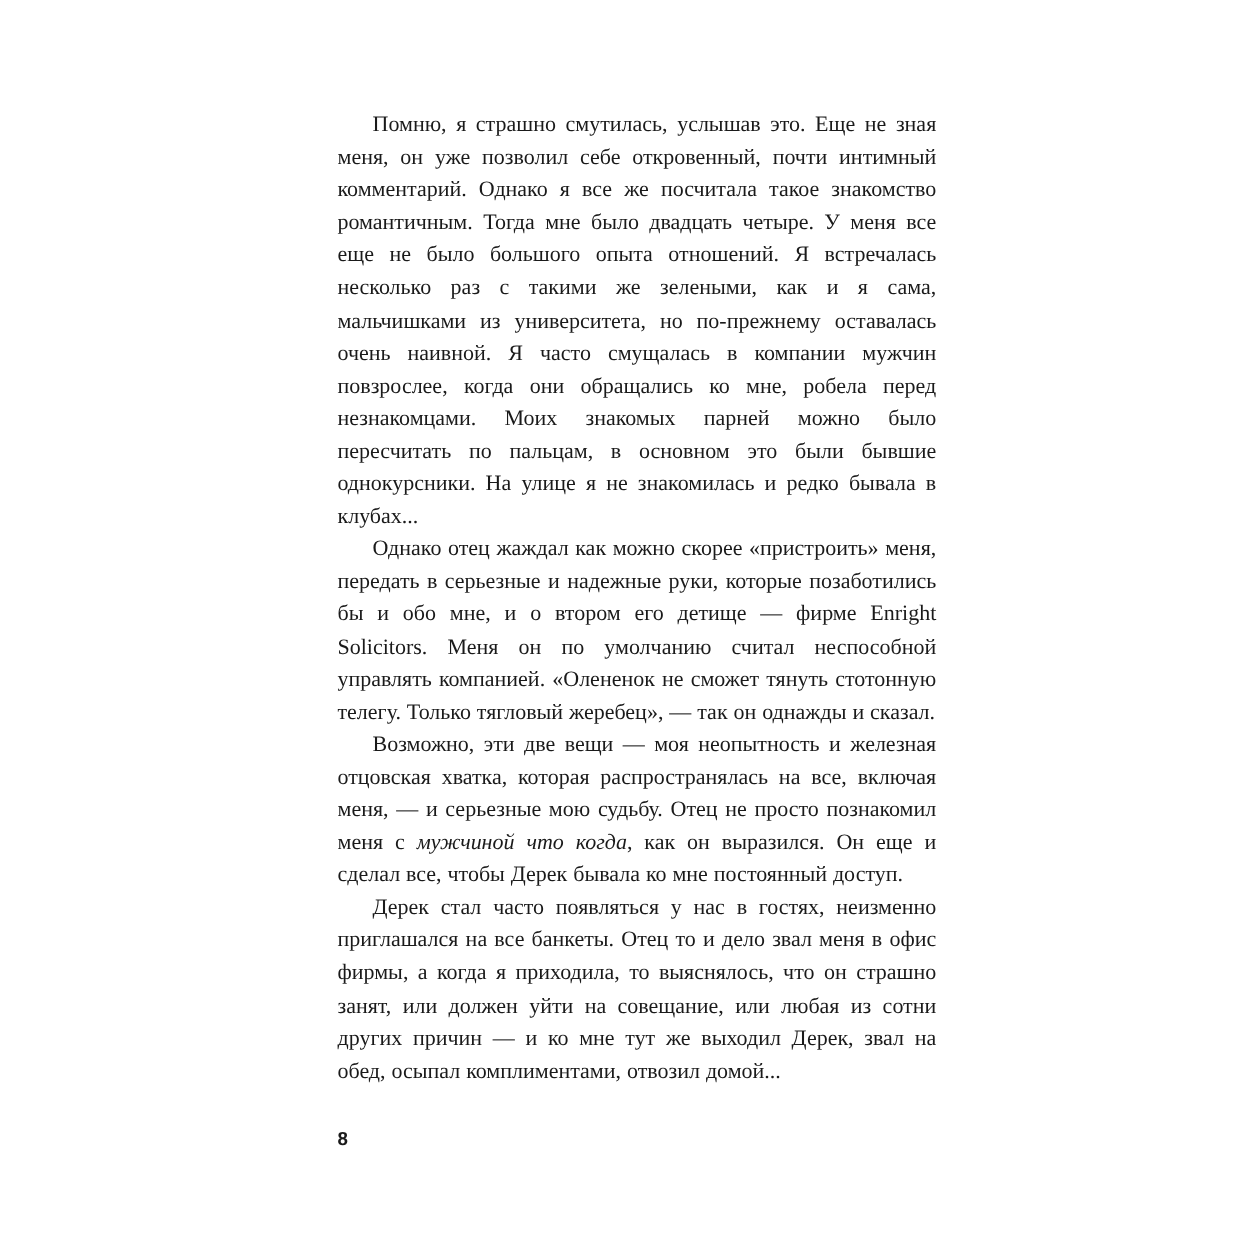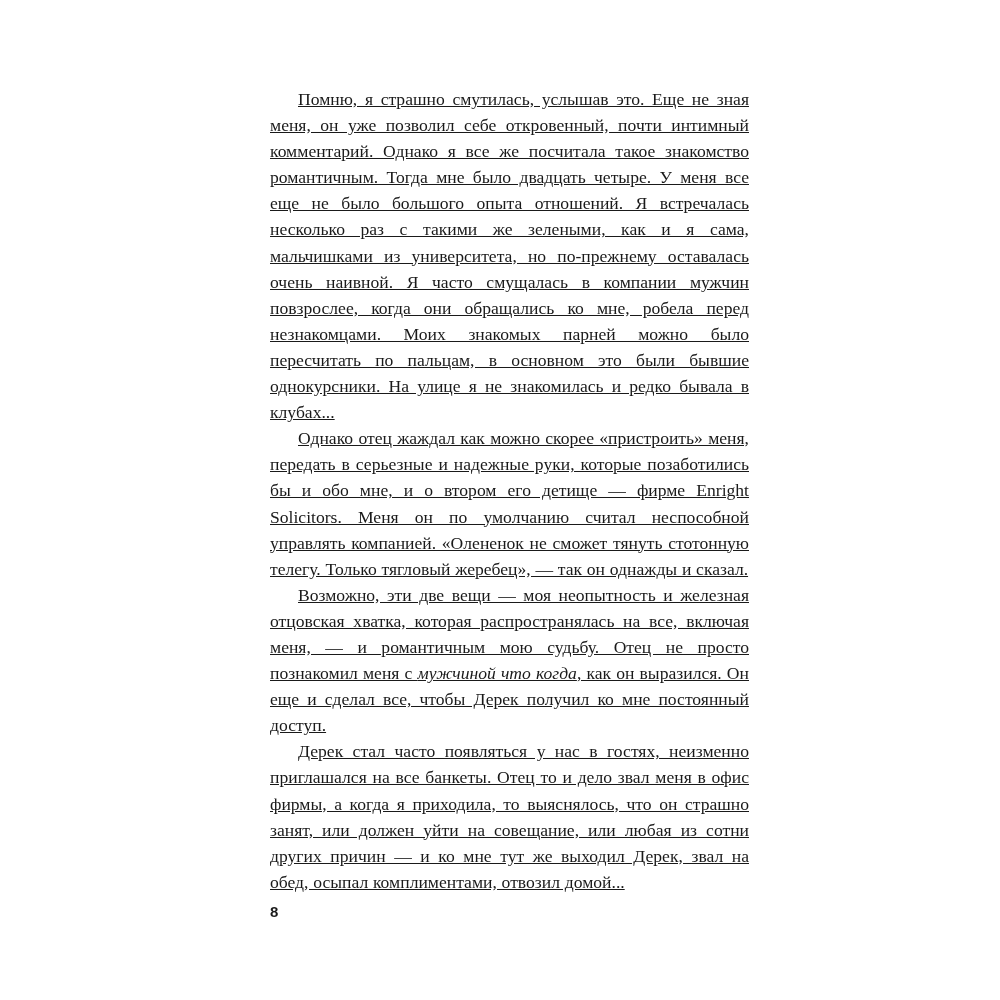--- a/index.html
+++ b/index.html
@@ -27,21 +27,20 @@
     font-family: "Liberation Serif", "DejaVu Serif", serif;
     font-size: 17.6px;
     line-height: 26.1px;
     color: #1a1a1a;
     text-align: justify;
     text-justify: inter-word;
     text-indent: 28px;
     hyphens: manual;
     -webkit-hyphens: manual;
     word-spacing: 0.02em;
-    text-decoration: underline;
   }
   .para .em {
     font-style: italic;
   }
   .page-number {
     position: absolute;
     left: 270px;
     top: 903px;
     font-family: "Liberation Sans", "DejaVu Sans", sans-serif;
     font-size: 15px;
@@ -55,21 +54,21 @@
 
 <div class="page">
 
   <div class="text-column">
 
     <p class="para">Помню, я страшно смутилась, услышав это. Еще не зная меня, он уже позволил себе откровенный, почти интимный комментарий. Однако я все же посчитала такое знакомство романтичным. Тогда мне было двадцать четыре. У меня все еще не было большого опыта отношений. Я встречалась несколько раз с такими же зелеными, как и я сама, мальчишками из университета, но по-прежнему оставалась очень наивной. Я часто смущалась в компании мужчин повзрослее, когда они обращались ко мне, робела перед незнакомцами. Моих знакомых парней можно было пересчитать по пальцам, в основном это были бывшие однокурсники. На улице я не знакомилась и редко бывала в клубах...</p>
 
     <p class="para">Однако отец жаждал как можно скорее «пристроить» меня, передать в серьезные и надежные руки, которые позаботились бы и обо мне, и о втором его детище — фирме Enright Solicitors. Меня он по умолчанию считал неспособной управлять компанией. «Олененок не сможет тянуть стотонную телегу. Только тягловый жеребец», — так он однажды и сказал.</p>
 
     <p class="para">
-      <span>Возможно, эти две вещи — моя неопытность и железная отцовская хватка, которая распространялась на все, включая меня, — и романтичным мою судьбу. Отец не просто познакомил меня с </span><span class="em">мужчиной что когда</span><span>, как он выразился. Он еще и сделал все, чтобы Дерек получил ко мне постоянный доступ.</span>
+      <span>Возможно, эти две вещи — моя неопытность и железная отцовская хватка, которая распространялась на все, включая меня, — и серьезные мою судьбу. Отец не просто познакомил меня с </span><span class="em">мужчиной что когда</span><span>, как он выразился. Он еще и сделал все, чтобы Дерек бывала ко мне постоянный доступ.</span>
     </p>
 
     <p class="para">Дерек стал часто появляться у нас в гостях, неизменно приглашался на все банкеты. Отец то и дело звал меня в офис фирмы, а когда я приходила, то выяснялось, что он страшно занят, или должен уйти на совещание, или любая из сотни других причин — и ко мне тут же выходил Дерек, звал на обед, осыпал комплиментами, отвозил домой...</p>
 
   </div>
 
   <div class="page-number">8</div>
 
 </div>
 

